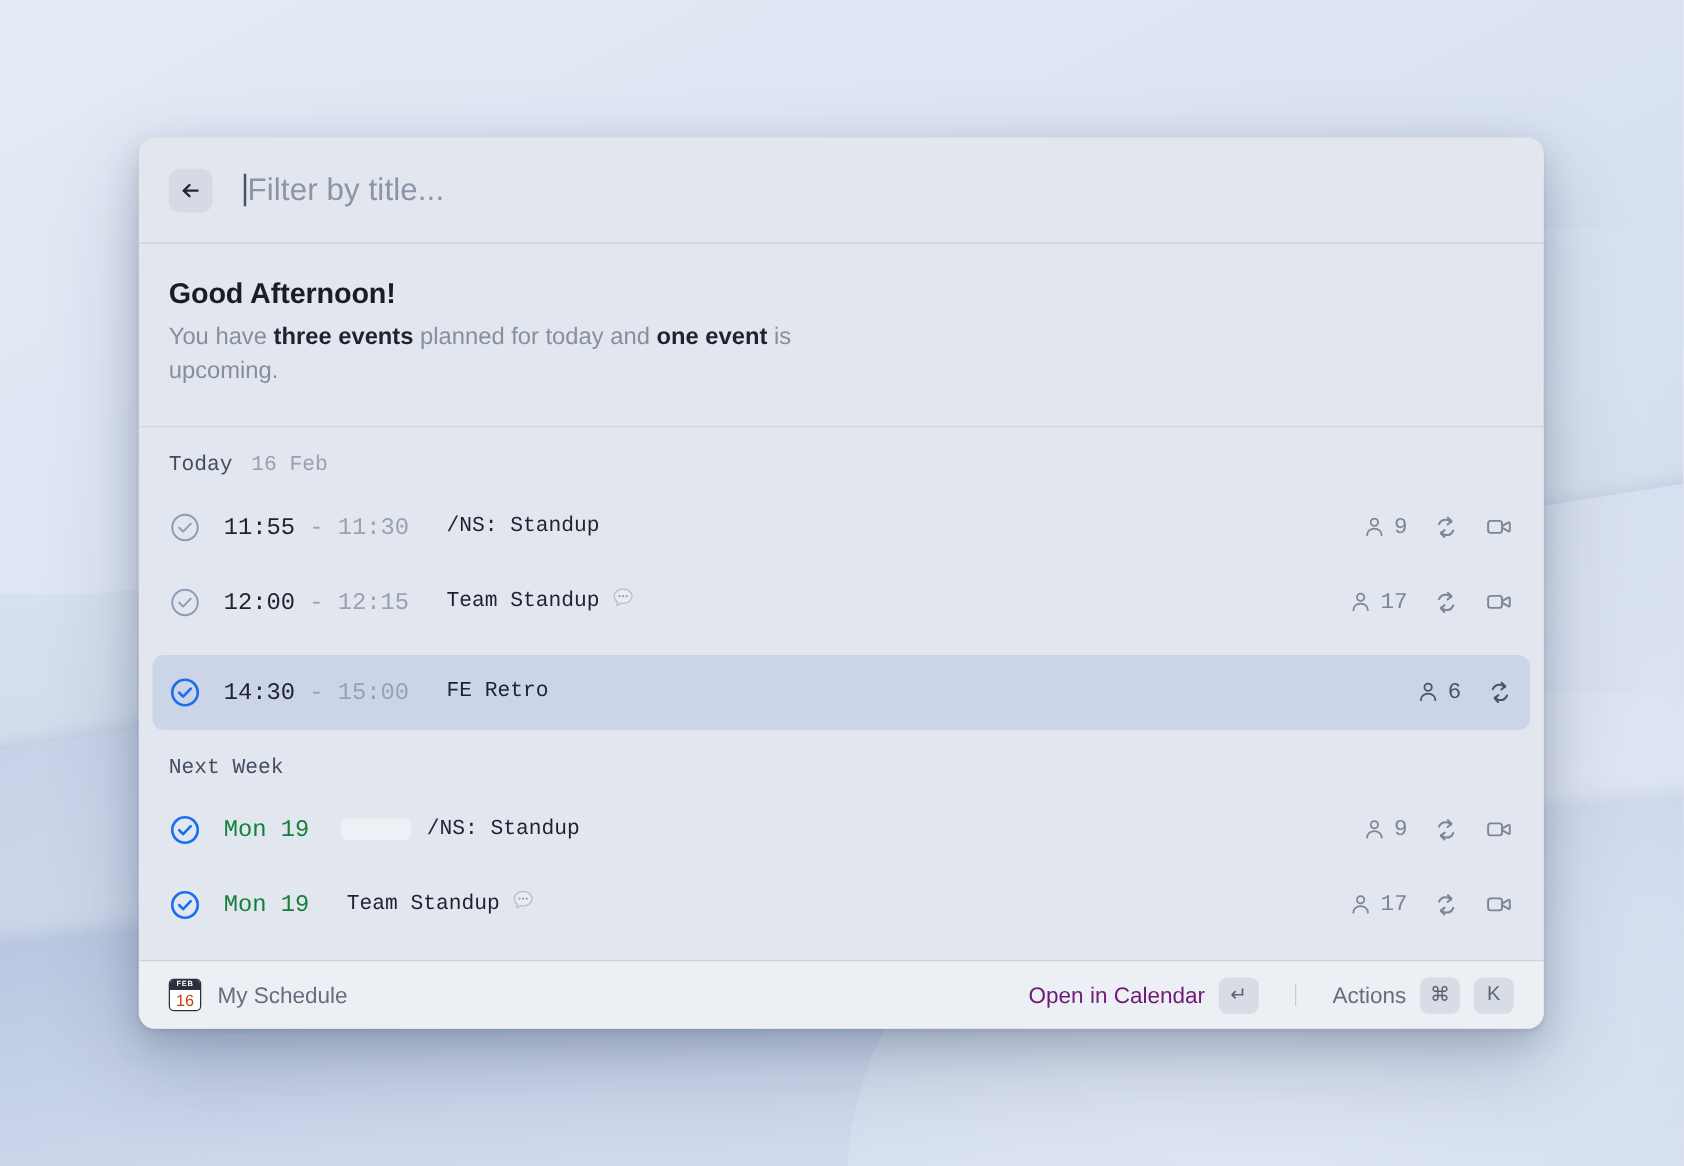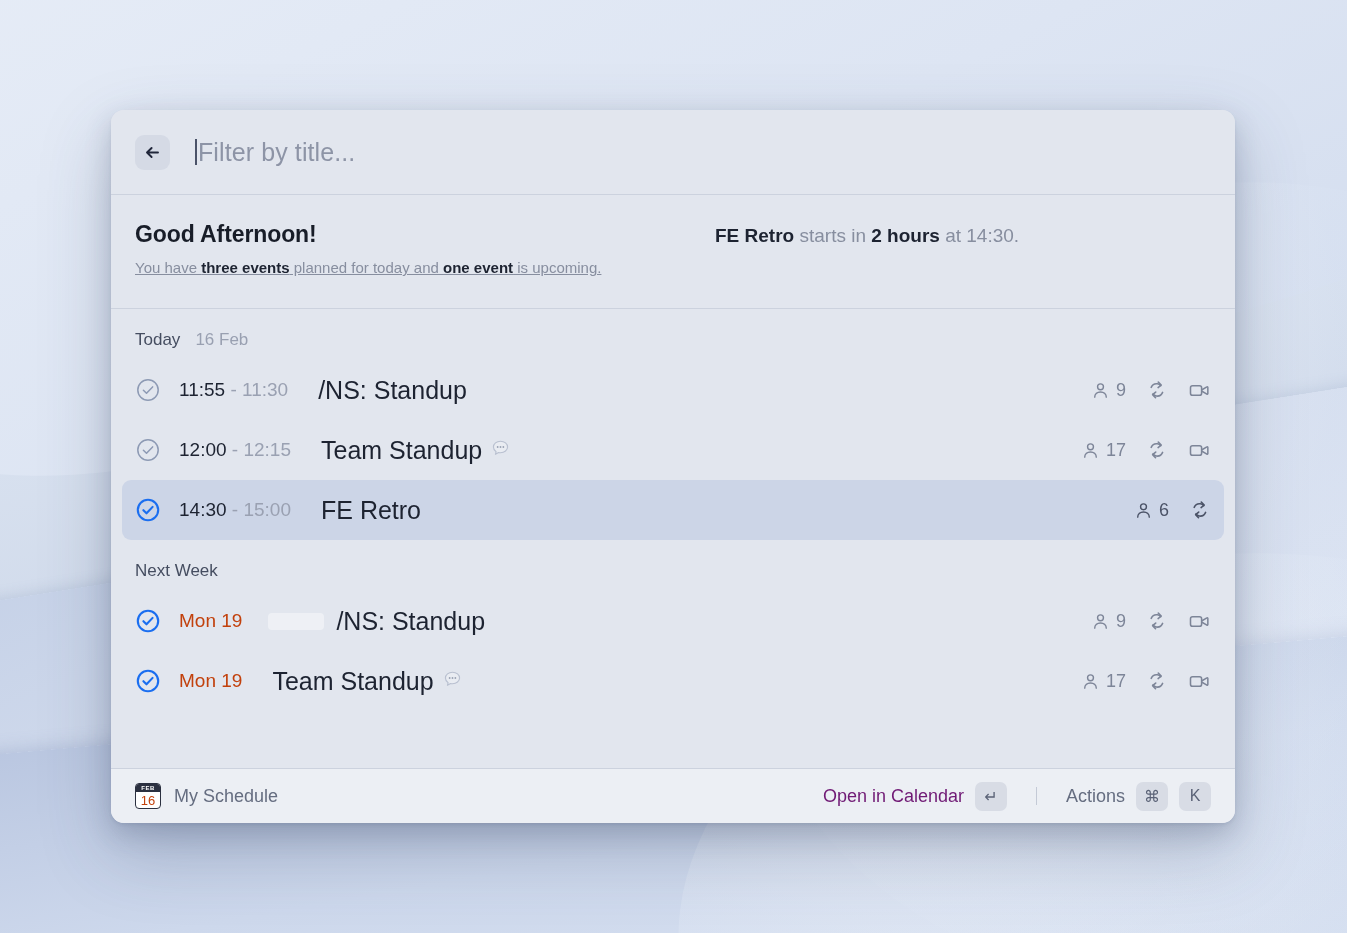--- a/index.html
+++ b/index.html
@@ -130,24 +130,23 @@
   }
   .greet-left { width: 550px; flex: none; }
   .greet-title {
     font-size: 23px;
     font-weight: bold;
     color: #181d28;
     margin-bottom: 9px;
     letter-spacing: -0.1px;
   }
   .greet-body {
-    font-size: 15px;
+    font-size: 19px;
     line-height: 1.42;
     color: #878e9f;
-    text-decoration: underline;
   }
   .greet-body b { color: #1d2331; font-weight: bold; }
 
   .greet-right { padding-top: 4px; }
   .nextup-label {
     font-size: 17px;
     color: #6d7588;
     margin-bottom: 12px;
   }
   .nextup-line {
@@ -155,20 +154,21 @@
     color: #878e9f;
   }
   .nextup-line b { color: #1d2331; font-weight: bold; }
 
   
   .list {
     flex: 1;
     overflow: hidden;
     padding: 0 11px;
     background: #e2e6ee;
+    font-family: Liberation Mono, monospace;
   }
   .group-title {
     display: flex;
     align-items: baseline;
     gap: 15px;
     padding: 21px 13px 10px 13px;
   }
   .group-title .g-name {
     font-size: 17px;
     color: #454d60;
@@ -180,36 +180,36 @@
   }
 
   .row {
     height: 60px;
     display: flex;
     align-items: center;
     padding: 0 13px;
     border-radius: 9px;
     cursor: pointer;
   }
-  .row.selected { background: #ccd5e7; }
+  .row.selected { background: #ccd5e7; margin-top: 12px; }
 
   .row-check { flex: none; width: 28px; display: flex; align-items: center; }
   .row-time {
     flex: none;
     font-size: 19px;
     margin-left: 16px;
     white-space: nowrap;
   }
   .row-time .t-start { color: #1d2331; }
   .row-time .t-dash  { color: #9aa1b2; }
   .row-time .t-end   { color: #9aa1b2; }
-  .row-time.single .t-start { color: #c2410c; }
+  .row-time.single .t-start { color: #15803d; }
 
   .row-title {
-    font-size: 25px;
+    font-size: 17px;
     color: #1d2331;
     margin-left: 30px;
     display: flex;
     align-items: center;
     gap: 8px;
     white-space: nowrap;
   }
   .row-spacer { flex: 1; }
 
   .row-meta {
@@ -338,21 +338,20 @@
       <div class="search-caret"></div>
       <div class="search-placeholder">Filter by title...</div>
     </div>
 
     <div class="greeting">
       <div class="greet-left">
         <div class="greet-title">Good Afternoon!</div>
         <div class="greet-body"><span>You have </span><b>three events</b><span> planned for today and </span><b>one event</b><span> is upcoming.</span></div>
       </div>
       <div class="greet-right">
-        <div class="nextup-line"><b>FE Retro</b><span> starts in </span><b>2 hours</b><span> at 14:30.</span></div>
       </div>
     </div>
 
     <div class="list" id="event-list">
         <div class="group-title">
           <span class="g-name">Today</span>
           <span class="g-date">16 Feb</span>
         </div>
         <div class="row">
           <span class="row-check">

